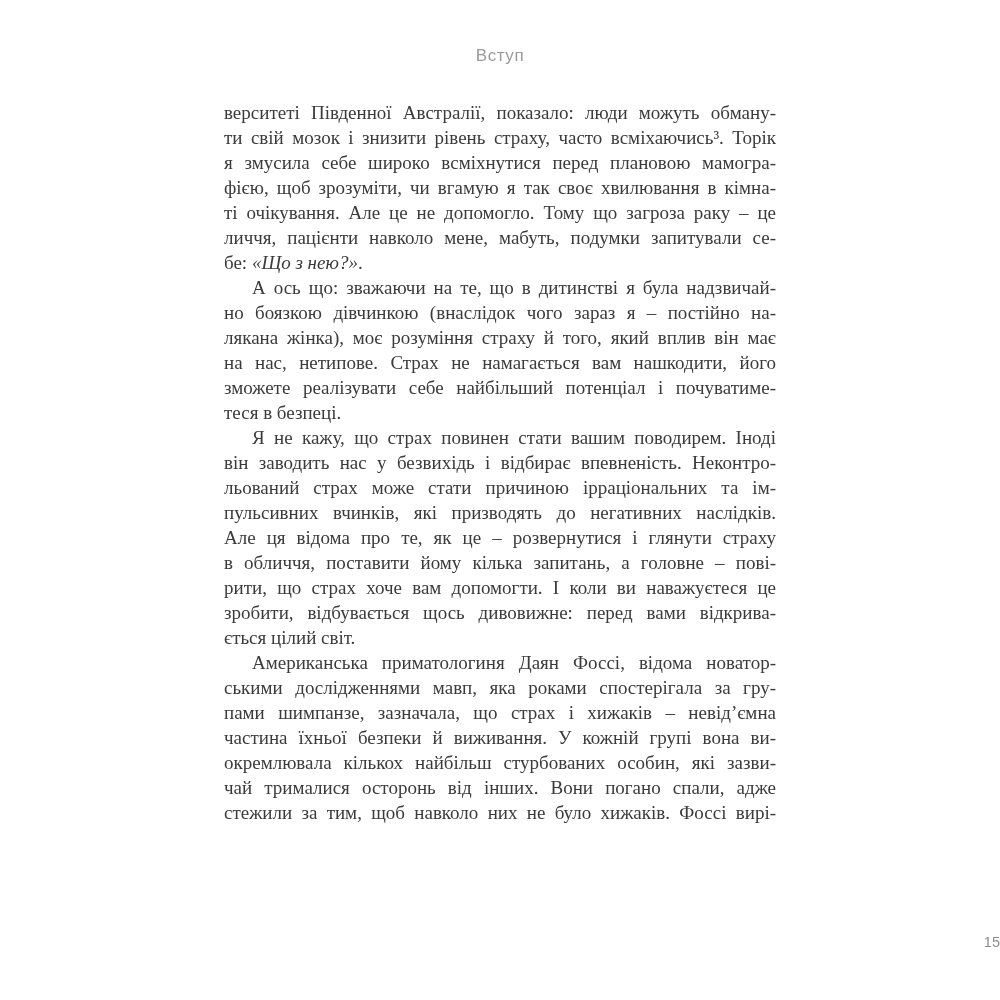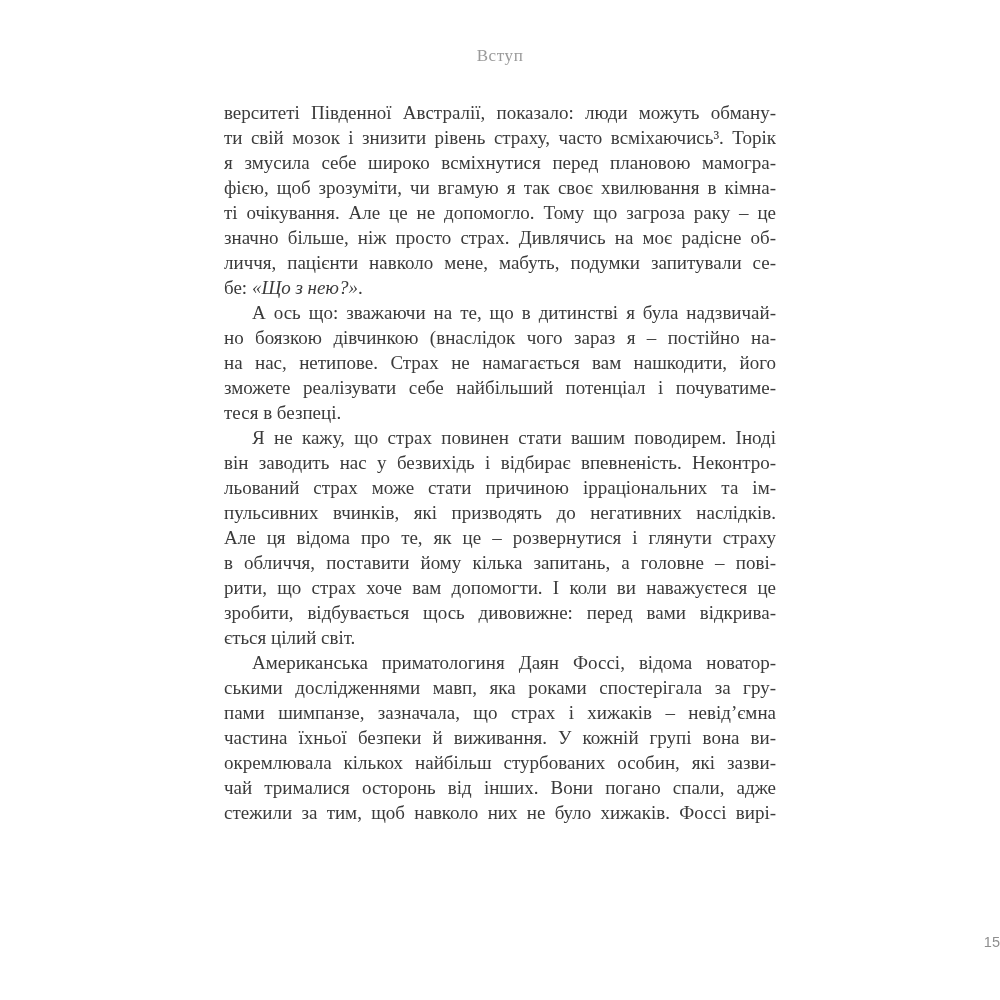--- a/index.html
+++ b/index.html
@@ -13,21 +13,21 @@
     height: 1000px;
     background: #ffffff;
     overflow: hidden;
   }
   .running-header {
     position: absolute;
     top: 46px;
     left: 0;
     width: 100%;
     text-align: center;
-    font-family: Liberation Serif, serif;
+    font-family: Liberation Sans, sans-serif;
     font-size: 17px;
     letter-spacing: 0.6px;
     color: #9a9a9a;
   }
   .text-column {
     position: absolute;
     left: 224px;
     top: 100px;
     width: 552px;
     font-family: "Liberation Serif", "DejaVu Serif", serif;
@@ -67,25 +67,25 @@
 
 <div class="page">
   <div class="running-header">Вступ</div>
 
   <div class="text-column">
       <div class="line">верситеті Південної Австралії, показало: люди можуть обману-</div>
       <div class="line">ти свій мозок і знизити рівень страху, часто всміхаючись³. Торік</div>
       <div class="line">я змусила себе широко всміхнутися перед плановою мамогра-</div>
       <div class="line">фією, щоб зрозуміти, чи вгамую я так своє хвилювання в кімна-</div>
       <div class="line">ті очікування. Але це не допомогло. Тому що загроза раку – це</div>
-      <div class="line">значно більше, ніж просто страх. Дивлячись на моє радісне об-</div>
       <div class="line">личчя, пацієнти навколо мене, мабуть, подумки запитували се-</div>
       <div class="line end"><span>бе: </span><span class="it">«Що з нею?»</span><span>.</span></div>
       <div class="line indent">А ось що: зважаючи на те, що в дитинстві я була надзвичай-</div>
       <div class="line">но боязкою дівчинкою (внаслідок чого зараз я – постійно на-</div>
+      <div class="line">лякана жінка), моє розуміння страху й того, який вплив він має</div>
       <div class="line">на нас, нетипове. Страх не намагається вам нашкодити, його</div>
       <div class="line">зможете реалізувати себе найбільший потенціал і почуватиме-</div>
       <div class="line end">теся в безпеці.</div>
       <div class="line indent">Я не кажу, що страх повинен стати вашим поводирем. Іноді</div>
       <div class="line">він заводить нас у безвихідь і відбирає впевненість. Неконтро-</div>
       <div class="line">льований страх може стати причиною ірраціональних та ім-</div>
       <div class="line">пульсивних вчинків, які призводять до негативних наслідків.</div>
       <div class="line">Але ця відома про те, як це – розвернутися і глянути страху</div>
       <div class="line">в обличчя, поставити йому кілька запитань, а головне – пові-</div>
       <div class="line">рити, що страх хоче вам допомогти. І коли ви наважуєтеся це</div>

